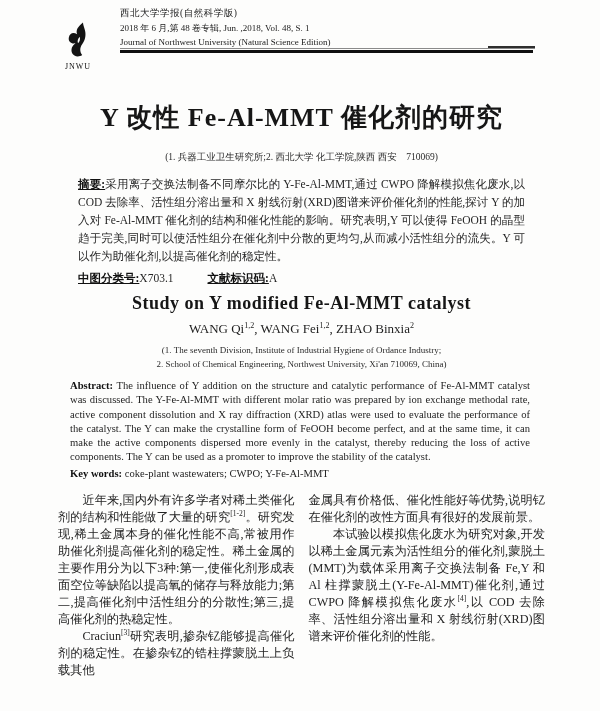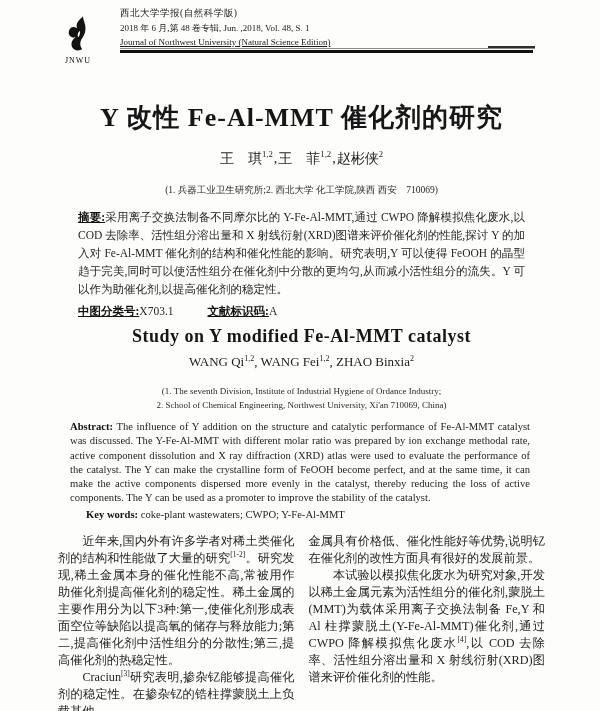--- a/index.html
+++ b/index.html
@@ -11,26 +11,26 @@
     overflow: hidden;
   }
   .page {
     position: relative;
     width: 600px; height: 711px;
     padding: 6px 55px 0 58px;
   }
 
   
   .masthead { position: relative; height: 52px; }
-  .logo { position: absolute; left: 0; top: 9px; width: 40px; text-align: center; }
+  .logo { position: absolute; left: 0; top: 15px; width: 40px; text-align: center; }
   .logo-text { font-size: 8px; letter-spacing: 1px; color: #111; margin-top: -1px; font-family: "Liberation Serif", serif; }
   .mast-lines { position: absolute; left: 62px; top: 1px; }
   .mast-cn { font-size: 9.5px; color: #1b1b1b; letter-spacing: 0.5px; }
   .mast-issue { font-size: 9px; color: #1b1b1b; margin-top: 2px; }
-  .mast-en { font-size: 9px; color: #1b1b1b; margin-top: 2px; text-decoration: underline; }
+  .mast-en { font-size: 9px; color: #1b1b1b; margin-top: 2px; }
   .rule { position: absolute; background: #141414; }
   .rule-thin  { left: 62px; width: 415px; top: 42px; height: 1px; background: #8a8a8a; }
   .rule-thick { left: 62px; width: 413px; top: 44px; height: 3px; background: #101010; }
   .rule-stub  { left: 430px; width: 47px; top: 40px; height: 2px; background: #2e2e2e; }
 
   
   .title-cn {
     margin-top: 42px; text-align: center;
     font-size: 26px; font-weight: bold; letter-spacing: 1px; color: #161616;
   }
@@ -45,27 +45,27 @@
     font-size: 11.5px; line-height: 18px; text-align: justify; color: #262626;
   }
   .abstract-cn .lab, .kw-cn .lab, .clc-line .lab { font-weight: bold; color: #111; text-decoration: underline; }
   .kw-cn { margin: 4px 20px 0 20px; font-size: 11.5px; color: #262626; }
   .clc-line { margin: 6px 20px 0 20px; font-size: 11.5px; color: #262626; }
   .clc-gap { display: inline-block; width: 34px; }
 
   
   .title-en { margin-top: 7px; text-align: center; font-size: 18px; font-weight: bold; color: #161616; letter-spacing: 0.5px; }
   .authors-en { margin-top: 7px; text-align: center; font-size: 13px; color: #1d1d1d; }
-  .affil-en { margin-top: 15px; text-align: center; font-size: 9px; line-height: 13.5px; color: #2a2a2a; }
+  .affil-en { margin-top: 7px; text-align: center; font-size: 9px; line-height: 13.5px; color: #2a2a2a; }
   .abstract-en {
     margin: 8px 15px 0 12px;
     font-size: 10.6px; line-height: 14.3px; text-align: justify; color: #242424;
   }
   .abstract-en .lab, .kw-en .lab { font-weight: bold; color: #111; }
-  .kw-en { margin: 3px 15px 0 28px; font-size: 10.6px; color: #242424; }
+  .kw-en { margin: 3px 15px 0 12px; font-size: 10.6px; color: #242424; }
 
   
   .columns { margin-top: 13px; display: flex; gap: 14px; }
   .col { flex: 1; font-size: 12.2px; line-height: 17px; text-align: justify; color: #242424; }
   .col p.ind { text-indent: 2em; }
   .col p { margin: 0; }
 </style>
 </head>
 <body>
 
@@ -83,23 +83,20 @@
       <div class="mast-issue">2018 年 6 月,第 48 卷专辑, Jun. ,2018, Vol. 48, S. 1</div>
       <div class="mast-en">Journal of Northwest University (Natural Science Edition)</div>
     </div>
     <div class="rule rule-thin"></div>
     <div class="rule rule-thick"></div>
     <div class="rule rule-stub"></div>
   </header>
 
   <h1 class="title-cn">Y 改性 Fe-Al-MMT 催化剂的研究</h1>
 
-  <div class="authors-cn">
-    <span><span>王　琪</span><sup>1,2</sup></span><span class="sep">,</span><span><span>王　菲</span><sup>1,2</sup></span><span class="sep">,</span><span><span>赵彬侠</span><sup>2</sup></span>
-  </div>
 
   <div class="affil-cn">(1. 兵器工业卫生研究所;2. 西北大学 化工学院,陕西 西安　710069)</div>
 
   <div class="abstract-cn">
     <span class="lab">摘要:</span><span>采用离子交换法制备不同摩尔比的 Y-Fe-Al-MMT,通过 CWPO 降解模拟焦化废水,以 COD 去除率、活性组分溶出量和 X 射线衍射(XRD)图谱来评价催化剂的性能,探讨 Y 的加入对 Fe-Al-MMT 催化剂的结构和催化性能的影响。研究表明,Y 可以使得 FeOOH 的晶型趋于完美,同时可以使活性组分在催化剂中分散的更均匀,从而减小活性组分的流失。Y 可以作为助催化剂,以提高催化剂的稳定性。</span>
   </div>
 
 
   <div class="clc-line">
     <span class="lab">中图分类号:</span><span>X703.1</span><span class="clc-gap"></span><span class="lab">文献标识码:</span><span>A</span>

